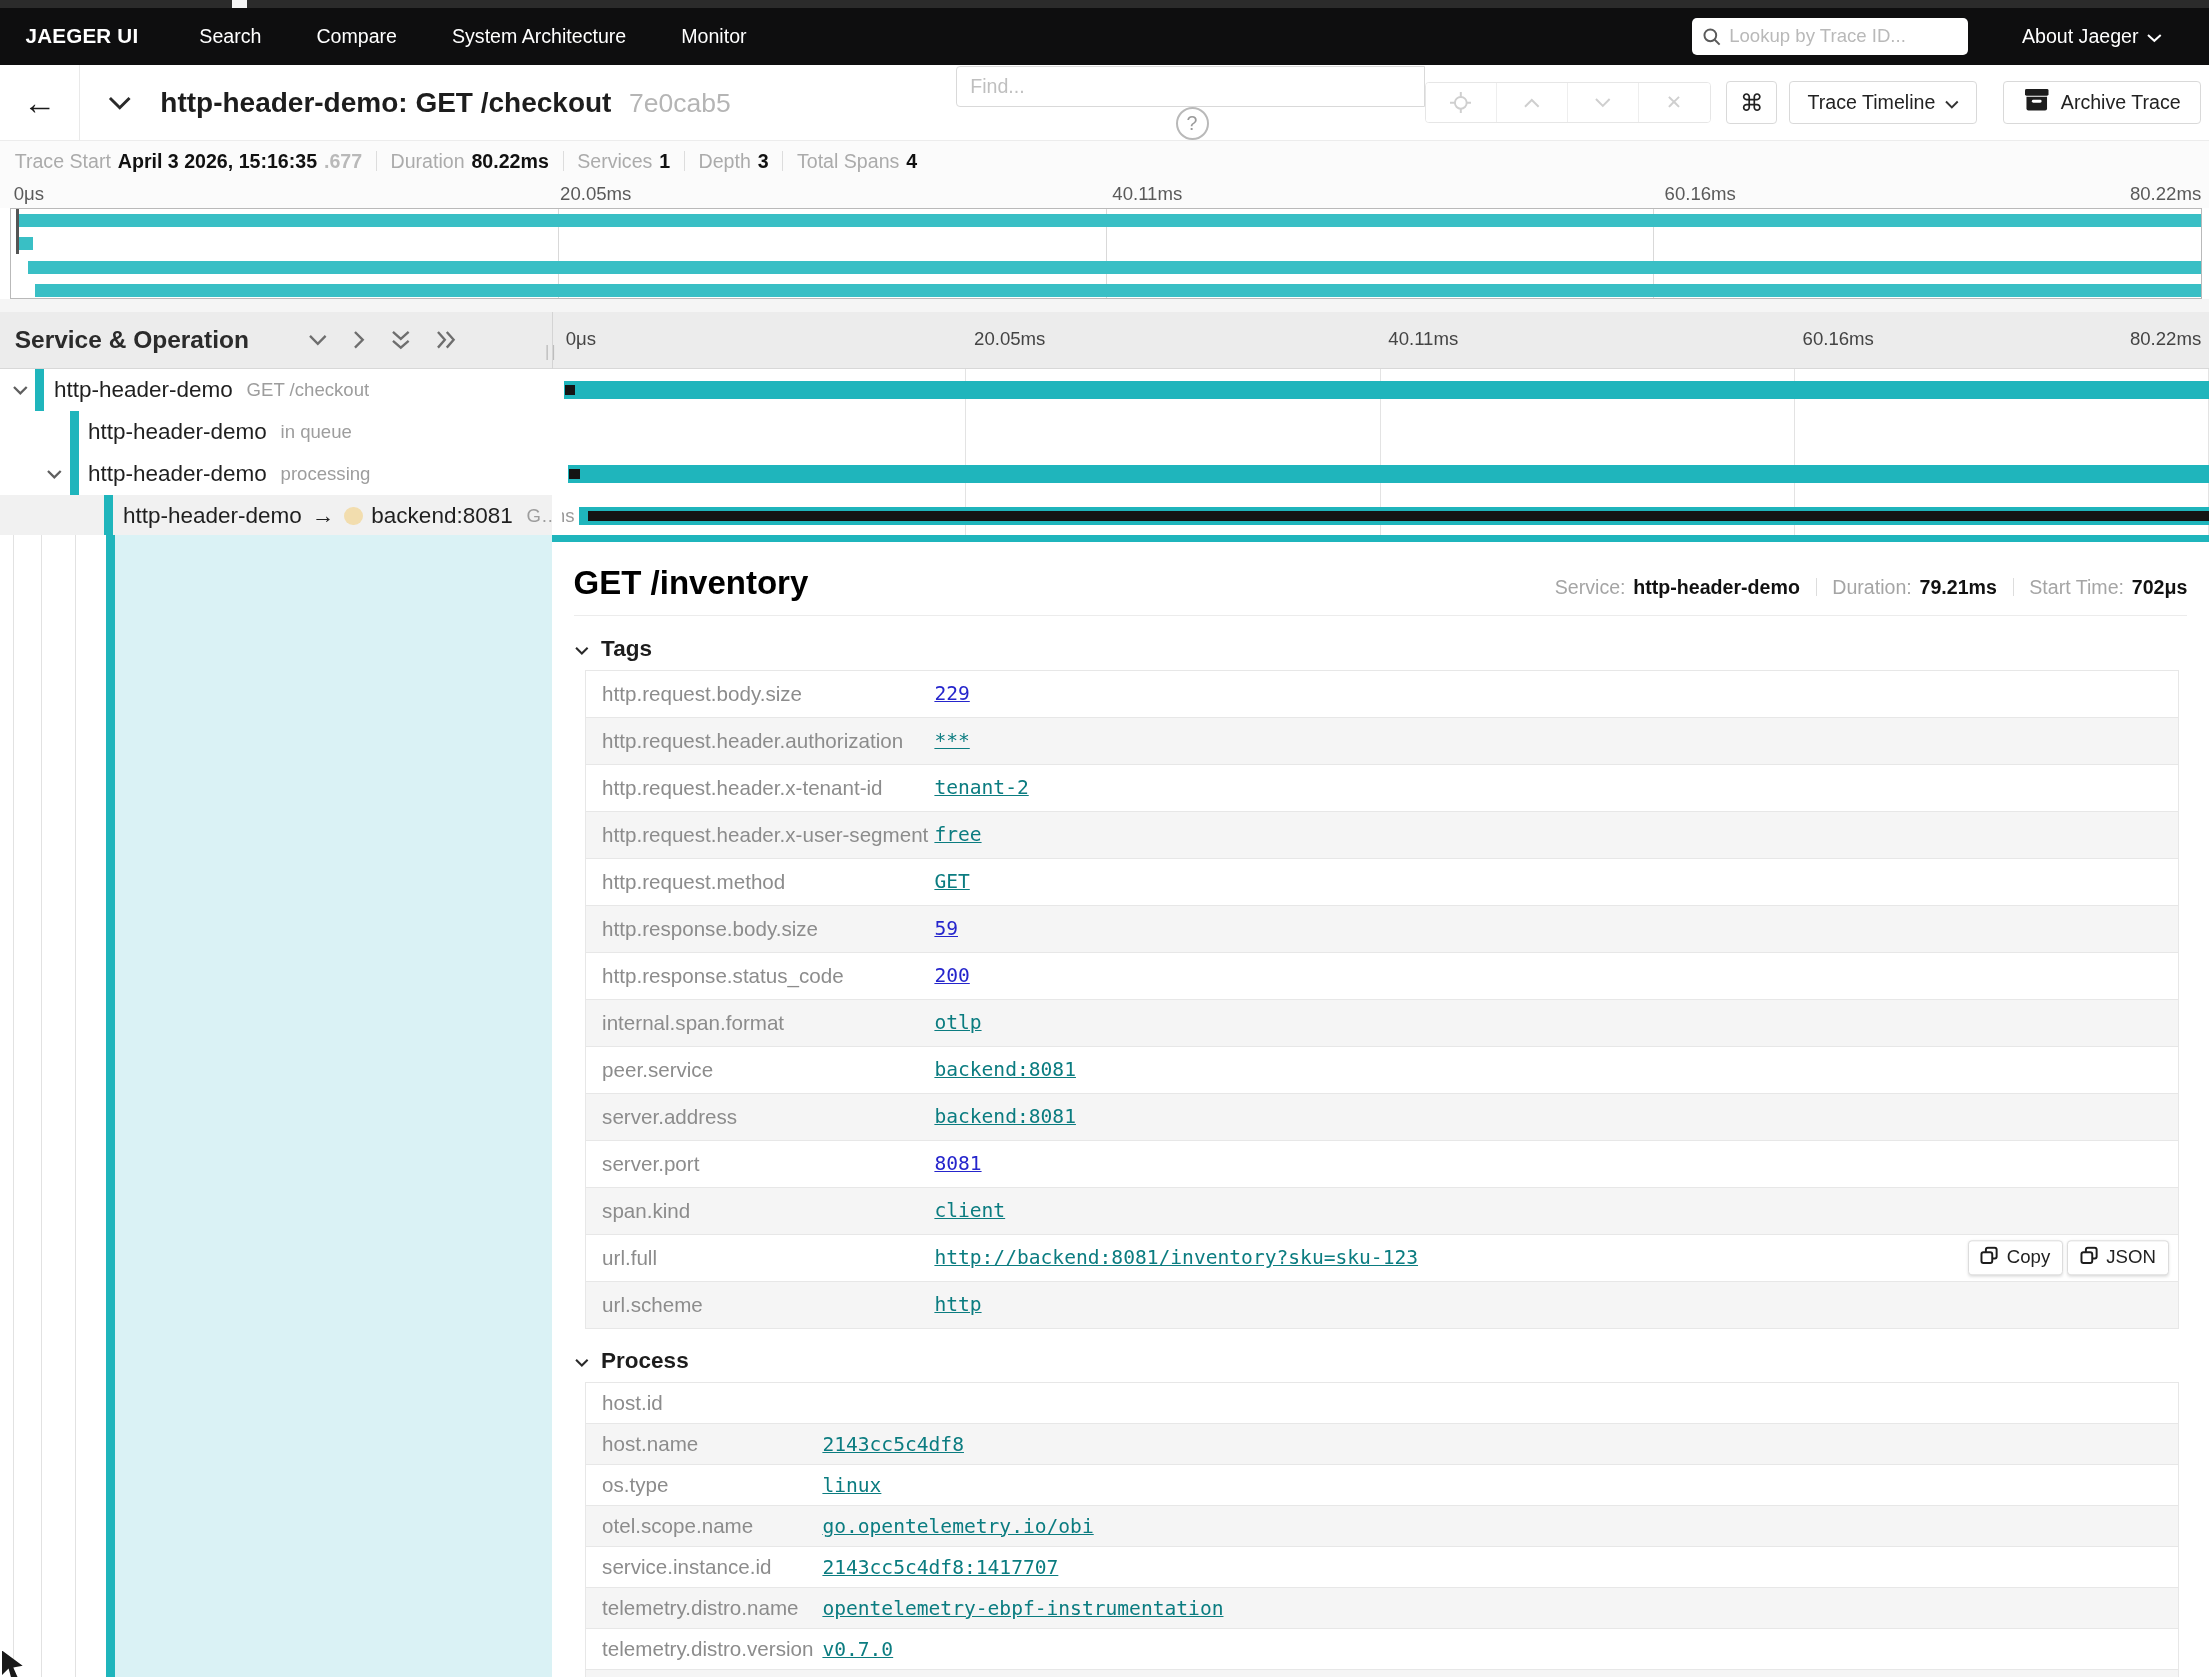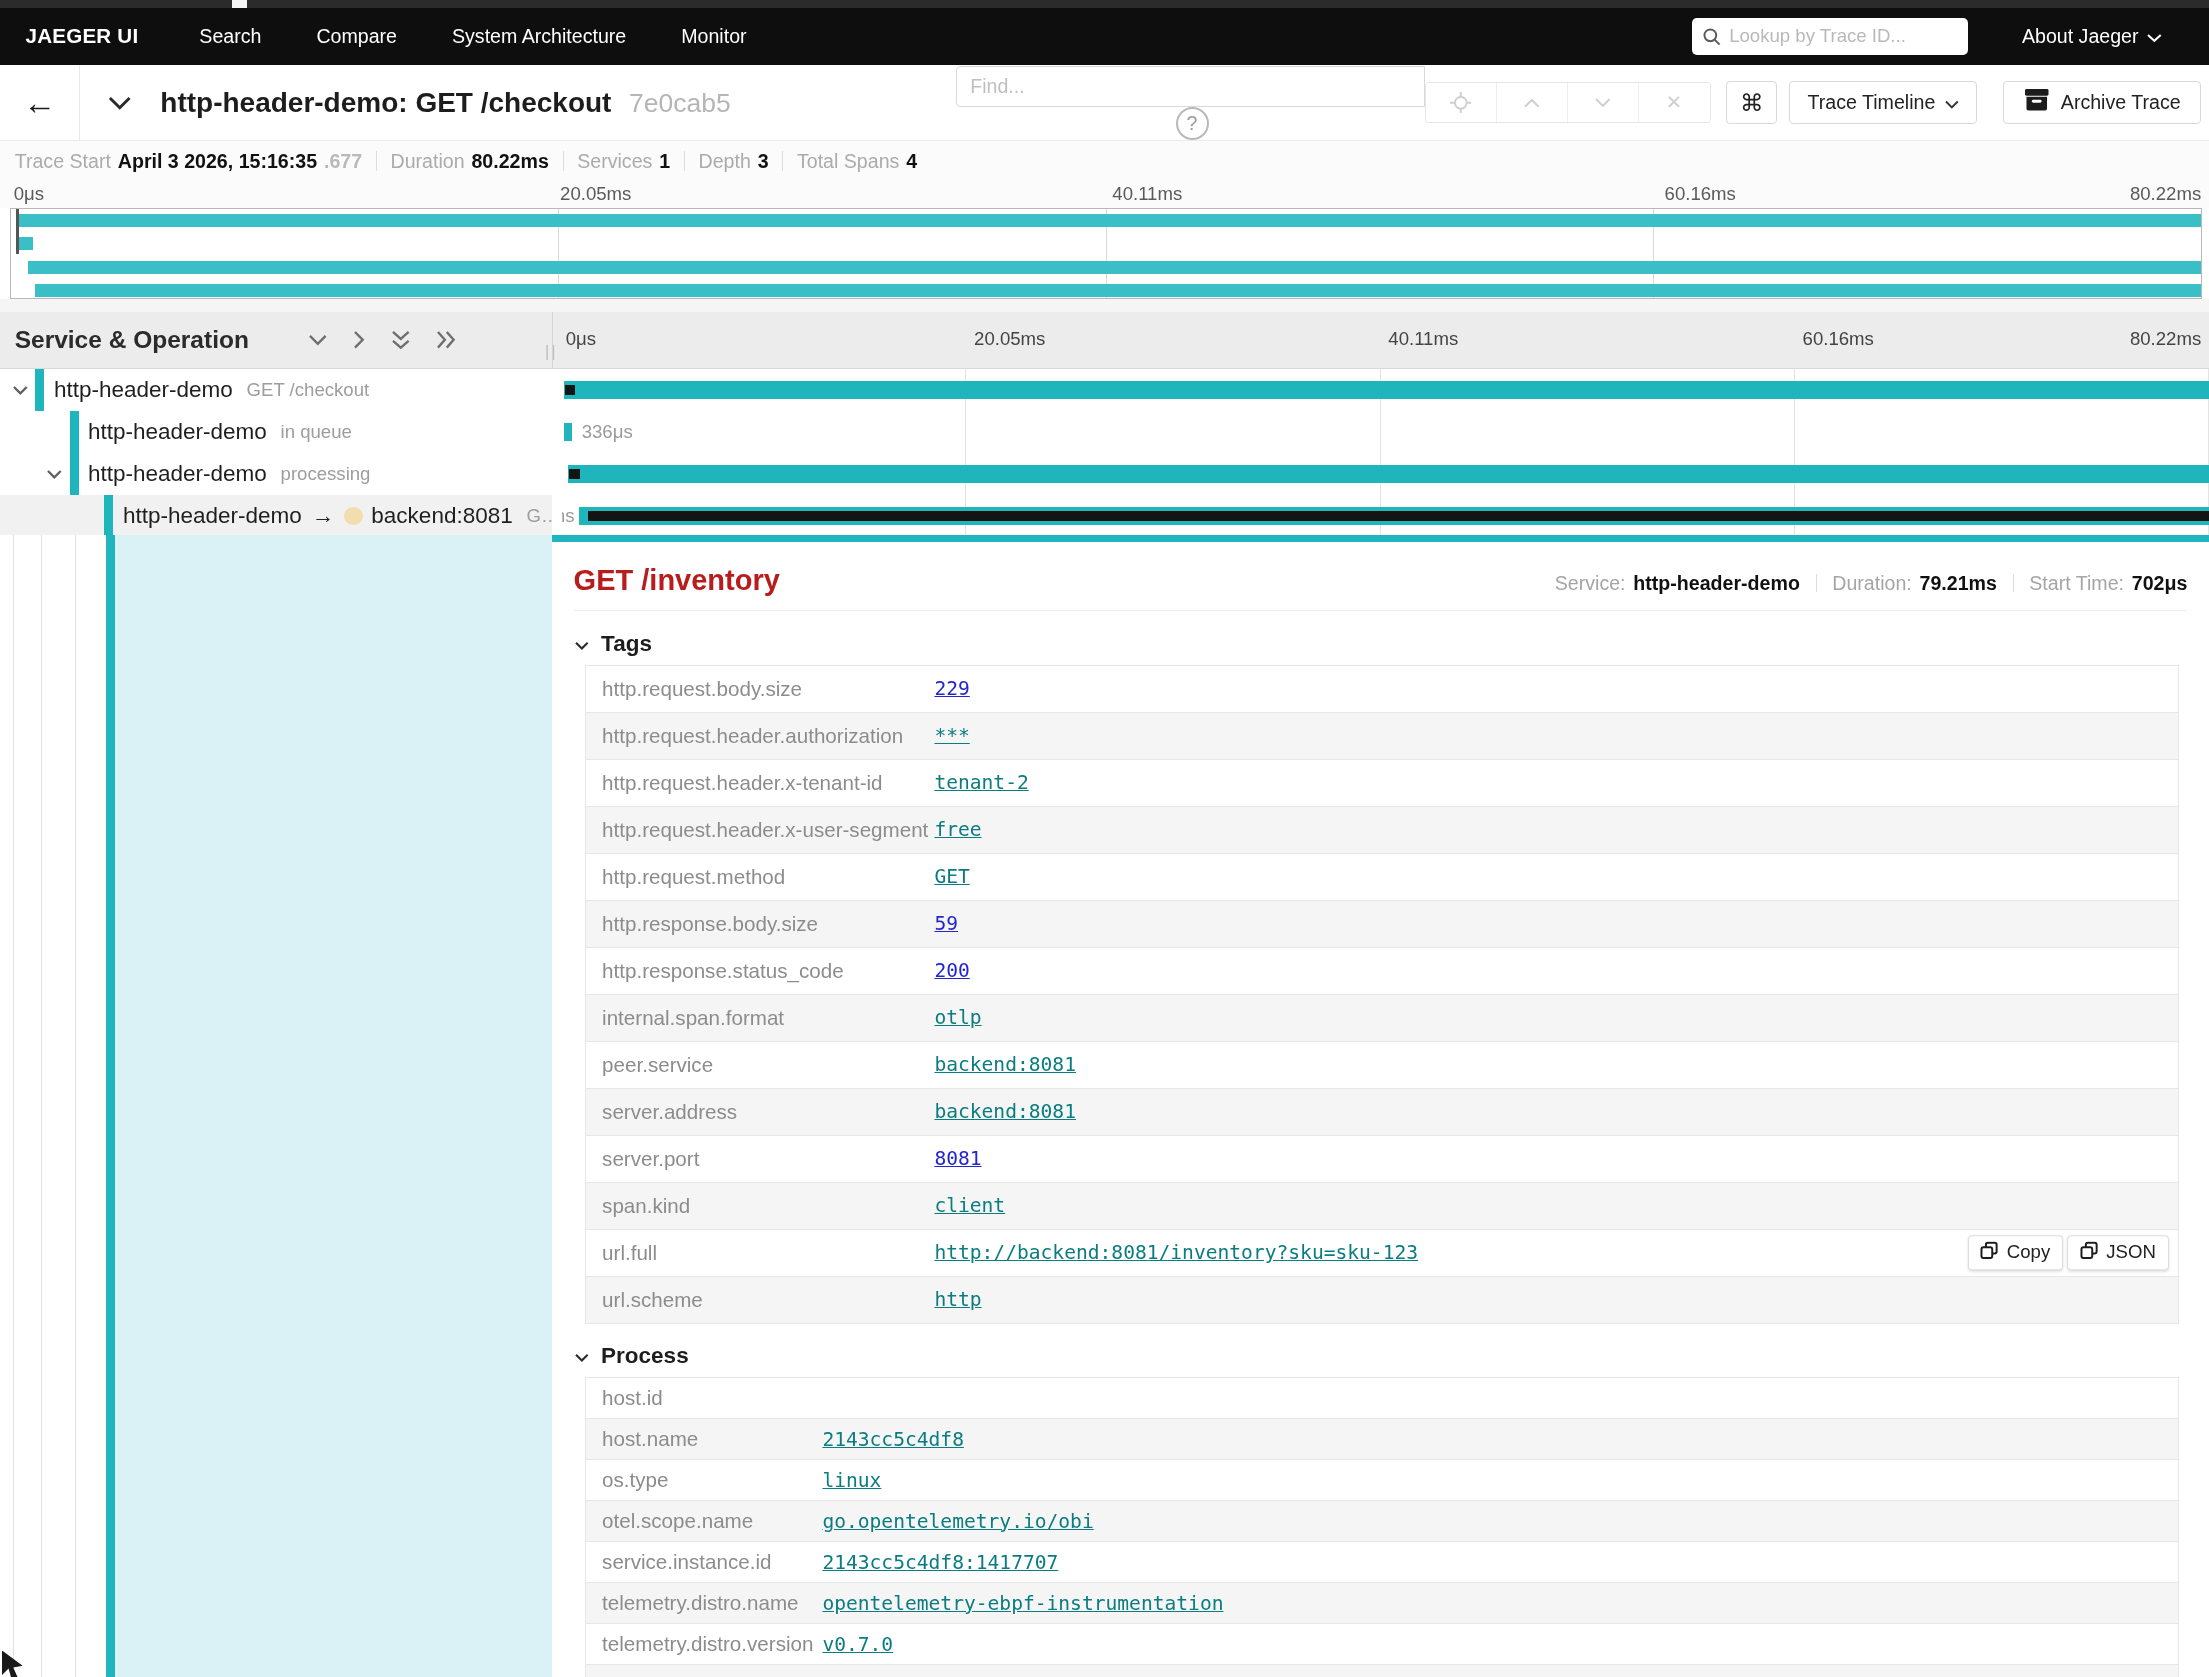--- a/index.html
+++ b/index.html
@@ -107,21 +107,21 @@
   
   .bottom { position:absolute; top:535px; left:0; width:100%; height:1142px; }
   .guides { position:absolute; left:0; top:0; width:552px; height:100%; background:#fff; }
   .guide-line { position:absolute; top:0; bottom:0; width:1px; background:#e2e2e2; }
   .guide-accent { position:absolute; top:0; bottom:0; left:106px; width:8.8px; background:#1fb5bc; }
   .guide-fill { position:absolute; top:0; bottom:0; left:115px; right:0; background:#daf2f5; }
   .detail { position:absolute; left:552px; right:0; top:0; bottom:0; background:#fff;
     border-top:7.8px solid #1fb5bc; padding:0 21.6px; }
   .detail-titlebar { display:flex; align-items:baseline; padding-top:21.6px; padding-bottom:13.7px;
     border-bottom:1px solid #ececec; }
-  .detail-title { font-size:29px; font-weight:bold; color:#b91c1c; }
+  .detail-title { font-size:33px; font-weight:bold; color:#000000; }
   .detail-meta { margin-left:auto; display:flex; align-items:baseline; font-size:19.6px;text-align:right; }
   .dmeta-label { color:#a5a5a5; }
   .dmeta-val { color:#111; font-weight:bold; margin-left:7.8px; }
   .dmeta-sep { width:1px; height:18.6px; background:#ddd; margin:0 15.7px; align-self:center; }
   .section-hdr { display:flex; align-items:center; gap:11.8px; margin-top:19.6px; margin-bottom:7.8px;
     font-size:22.5px; font-weight:bold; color:#1d1d1d; cursor:pointer; width:fit-content; }
   .kv-table { margin-left:11.8px; margin-right:8px; border:1px solid #e7e7e7; border-bottom:0; }
   .kv-row { position:relative; display:flex; align-items:center; height:47px; border-bottom:1px solid #e7e7e7; background:#fff; }
   .kv-row.alt { background:#f5f5f5; }
   .kv-row.partial { border-bottom:0; overflow:hidden; }
@@ -325,24 +325,20 @@
           <div class="span-bar" style="left: 0.7%; width: max(99.3%, 6.9px);"></div>
           <div class="self-mark" style="left: calc(0.7% + 1px);"></div>
         </div>
       </div>
       <div class="row">
         <div class="row-left">
           <div class="row-accent" style="left: 70px;"></div>
           <span class="row-name" style="margin-left: 88px;">http-header-demo</span>
           <span class="row-op">in queue</span>
         </div>
-        <div class="row-right">
-          <div class="span-bar" style="left: 0.7%; width: max(0.5%, 6.9px);"></div>
-          <span class="dur-label" style="left: calc(1.2% + 9.8px);">336μs</span>
-        </div>
       </div>
       <div class="row">
         <div class="row-left">
           <span class="row-chev" style="left: 46px;">
             <svg width="16.7" height="10.8" viewBox="0 0 17 11">
               <polyline points="2,2 8.5,8.5 15,2" fill="none" stroke="#5f5f5f" stroke-width="2.3"></polyline>
             </svg>
           </span>
           <div class="row-accent" style="left: 70px;"></div>
           <span class="row-name" style="margin-left: 88px;">http-header-demo</span>

